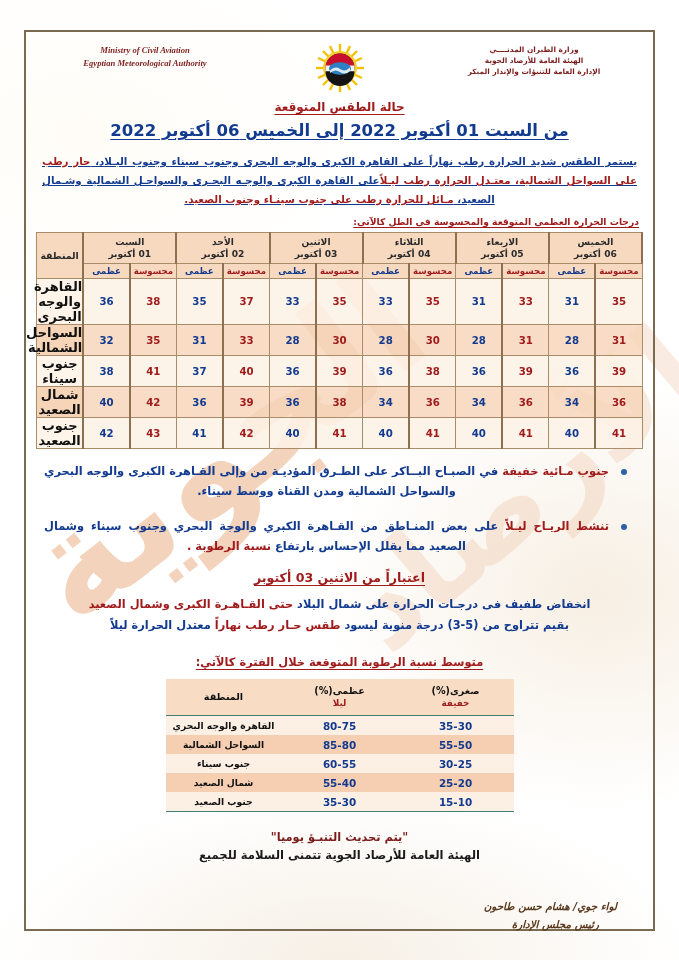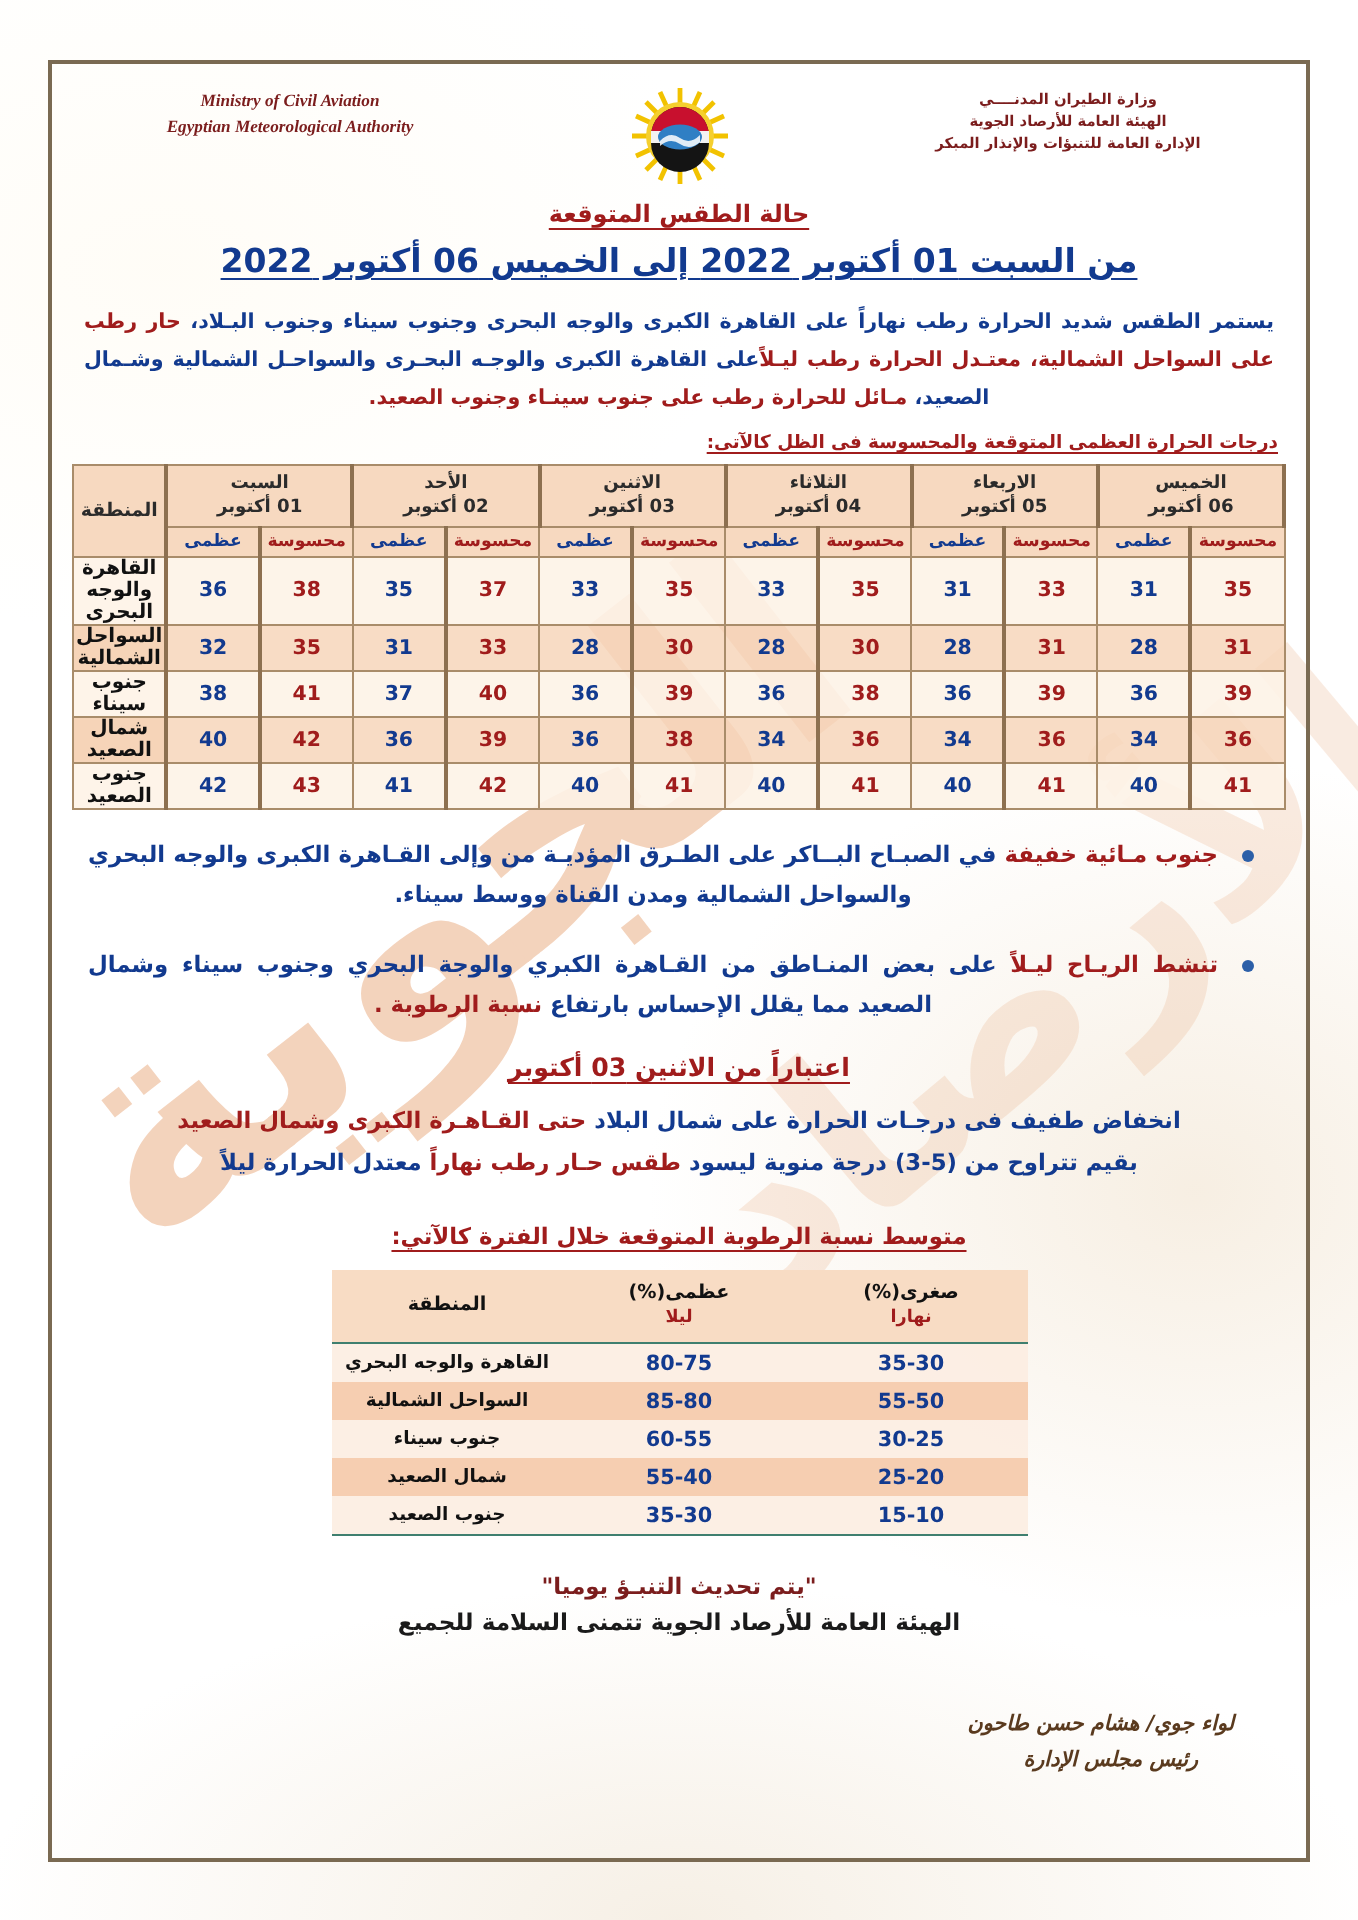--- a/index.html
+++ b/index.html
@@ -146,20 +146,21 @@
 
   
   .intro {
     margin: 12px 8px 0 8px;
     font-size: 10.3px;
     line-height: 1.85;
     font-weight: bold;
     color: #123a8f;
     text-align: justify;
     text-align-last: center;
+    text-decoration: underline;
   }
   .intro .hot { color: #a01c1c; }
 
   .shade-note {
     margin: 7px 6px 0 0;
     font-size: 9.2px;
     font-weight: bold;
     color: #a01c1c;
     text-decoration: underline;
     text-underline-offset: 2px;
@@ -203,21 +204,21 @@
     height: 14px;
   }
   .sub-max  { color: #123a8f; }
   .sub-felt { color: #a01c1c; }
 
   table.temp td.v-max  { color: #123a8f; font-weight: bold; font-size: 10.2px; }
   table.temp td.v-felt { color: #a01c1c; font-weight: bold; font-size: 10.2px; }
   table.temp td.region {
     color: #111;
     font-weight: bold;
-    font-size: 10px;
+    font-size: 13px;
     text-align: center;
     background: rgba(253,243,232,.7);
     margin-top: 25px;
   }
   table.temp tbody tr { height: 14.5px; }
   table.temp tbody tr:nth-child(odd)  { background: rgba(253,244,234,.75); }
   table.temp tbody tr:nth-child(even) { background: rgba(246,206,176,.62); }
   table.temp tbody tr:nth-child(even) td.region { background: rgba(246,206,176,.62); }
 
   
@@ -555,21 +556,21 @@
     <div class="from-head">اعتباراً من الاثنين 03 أكتوبر</div>
     <div class="from-body"><span>انخفاض طفيف فى درجـات الحرارة على شمال البلاد </span><span class="hl">حتى القـاهـرة الكبرى وشمال الصعيد</span><br><span>بقيم تتراوح من (5-3) درجة منوية ليسود </span><span class="hl">طقس حـار رطب نهاراً</span><span> معتدل الحرارة ليلاً</span></div>
 
     <div class="hum-head">متوسط نسبة الرطوبة المتوقعة خلال الفترة كالآتي:</div>
     <div class="hum-wrap">
       <table class="hum">
         <thead>
           <tr>
             <th>
               <span>صغرى(%)</span>
-              <span class="sub">نهارا</span>
+              <span class="sub">خفيفة</span>
             </th>
             <th>
               <span>عظمى(%)</span>
               <span class="sub">ليلا</span>
             </th>
             <th class="th-region">المنطقة</th>
           </tr>
         </thead>
         <tbody id="hum-body">
             <tr>

